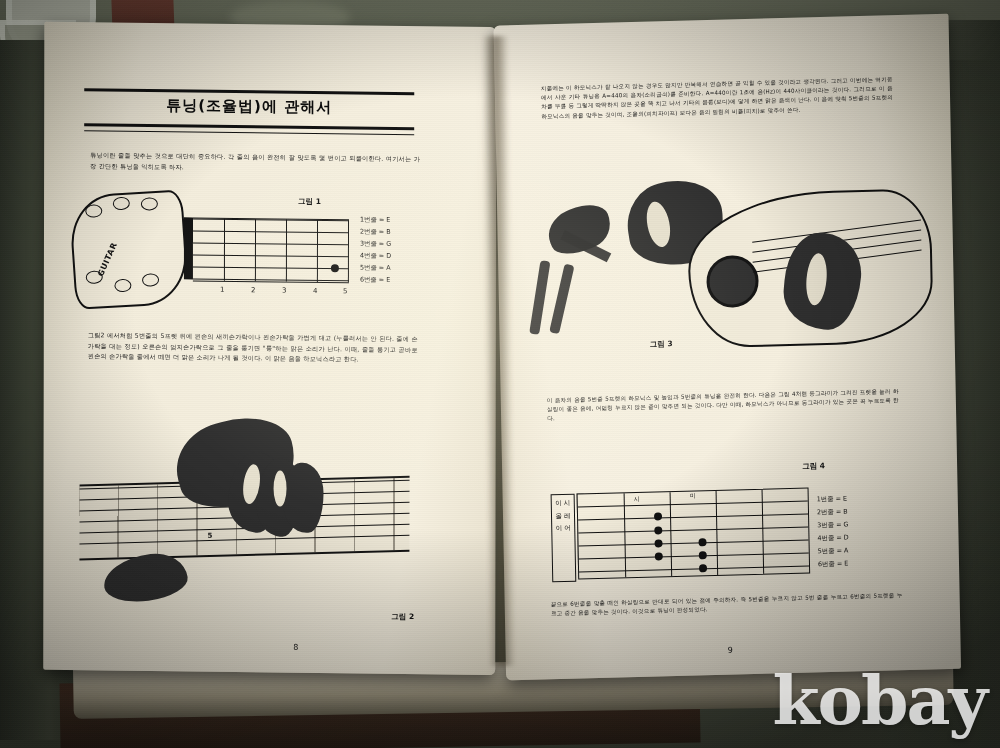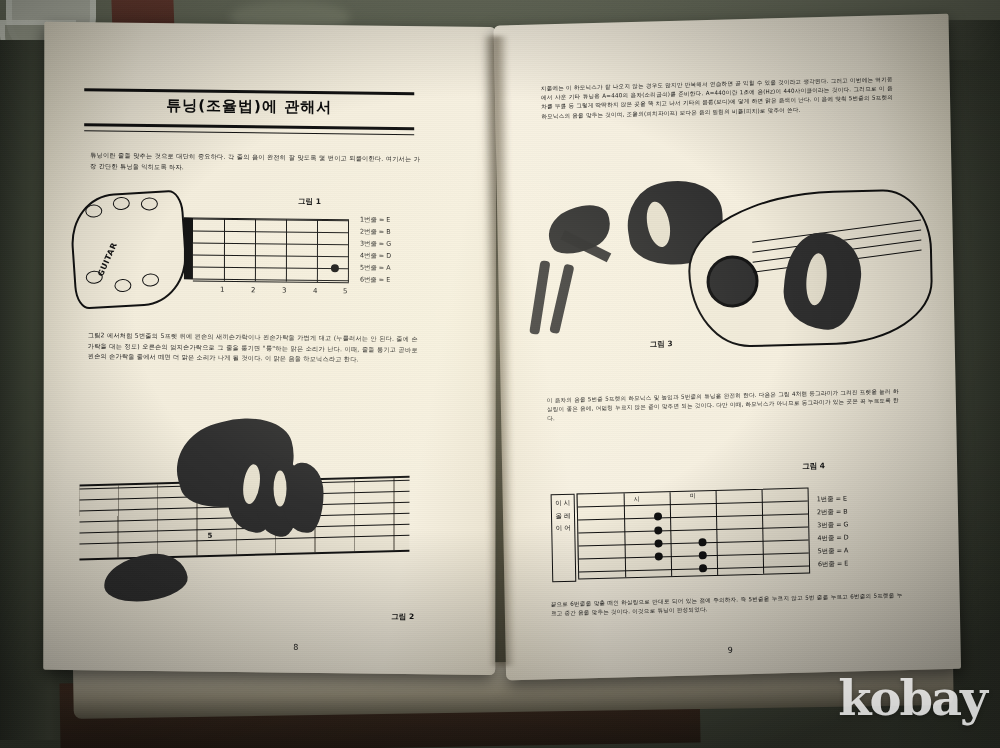--- a/index.html
+++ b/index.html
@@ -169,23 +169,23 @@
   }
   .f4grid{position:absolute;left:26px;top:0;width:230px;height:84px;border:1.4px solid #111;background:#f4eedd;}
   .f4nut{position:absolute;left:26px;top:0;width:7px;height:84px;background:#111;}
 
   .pagenum{
     position:absolute;font-size:8px;color:#111;font-family:"DejaVu Sans", sans-serif;
   }
 
   
   #wm{
-    position:absolute;right:14px;bottom:22px;
+    position:absolute;right:14px;bottom:8px;
     font-family:"DejaVu Serif", serif;
-    font-size:48px;font-weight:bold;
+    font-size:68px;font-weight:bold;
     color:rgba(255,255,255,.80);
     letter-spacing:-2px;
     text-shadow:0 2px 4px rgba(0,0,0,.25);
   }
   
   #vignette{
     position:absolute;inset:0;pointer-events:none;
     background:radial-gradient(ellipse 72% 64% at 46% 42%, rgba(255,250,220,.18) 0%, rgba(0,0,0,0) 45%, rgba(0,0,0,.45) 100%);
   }
   #grain{

